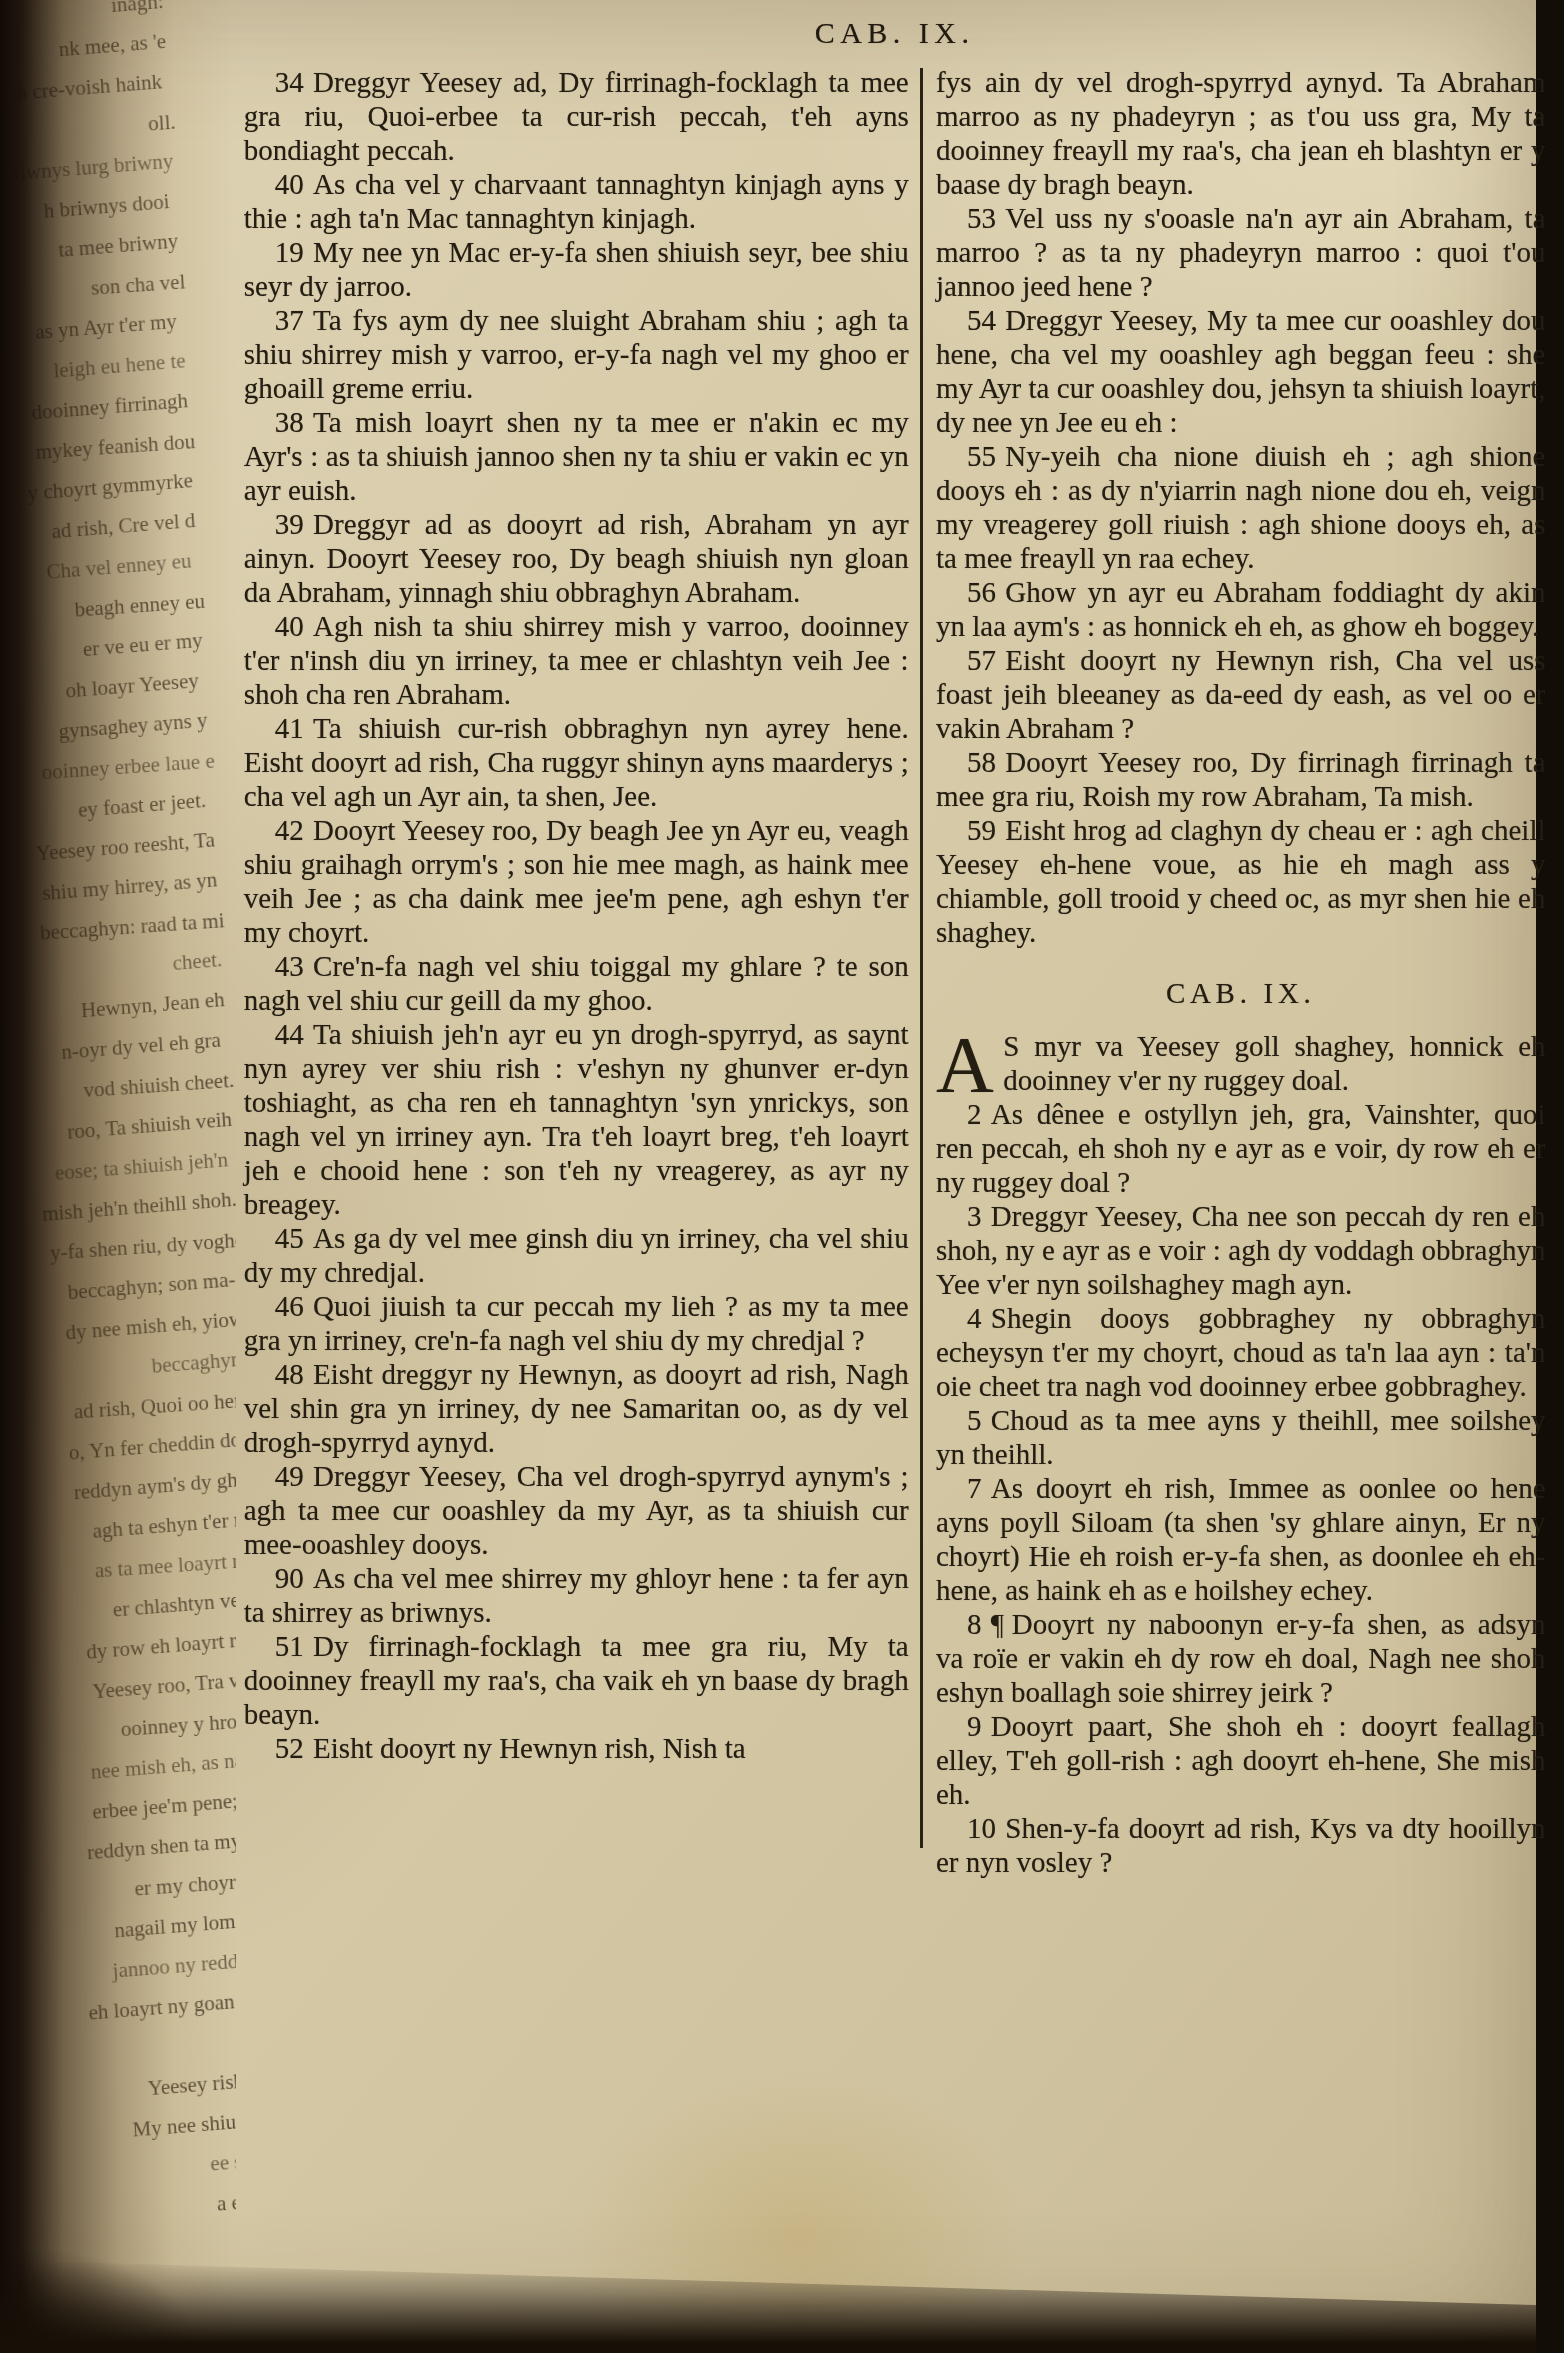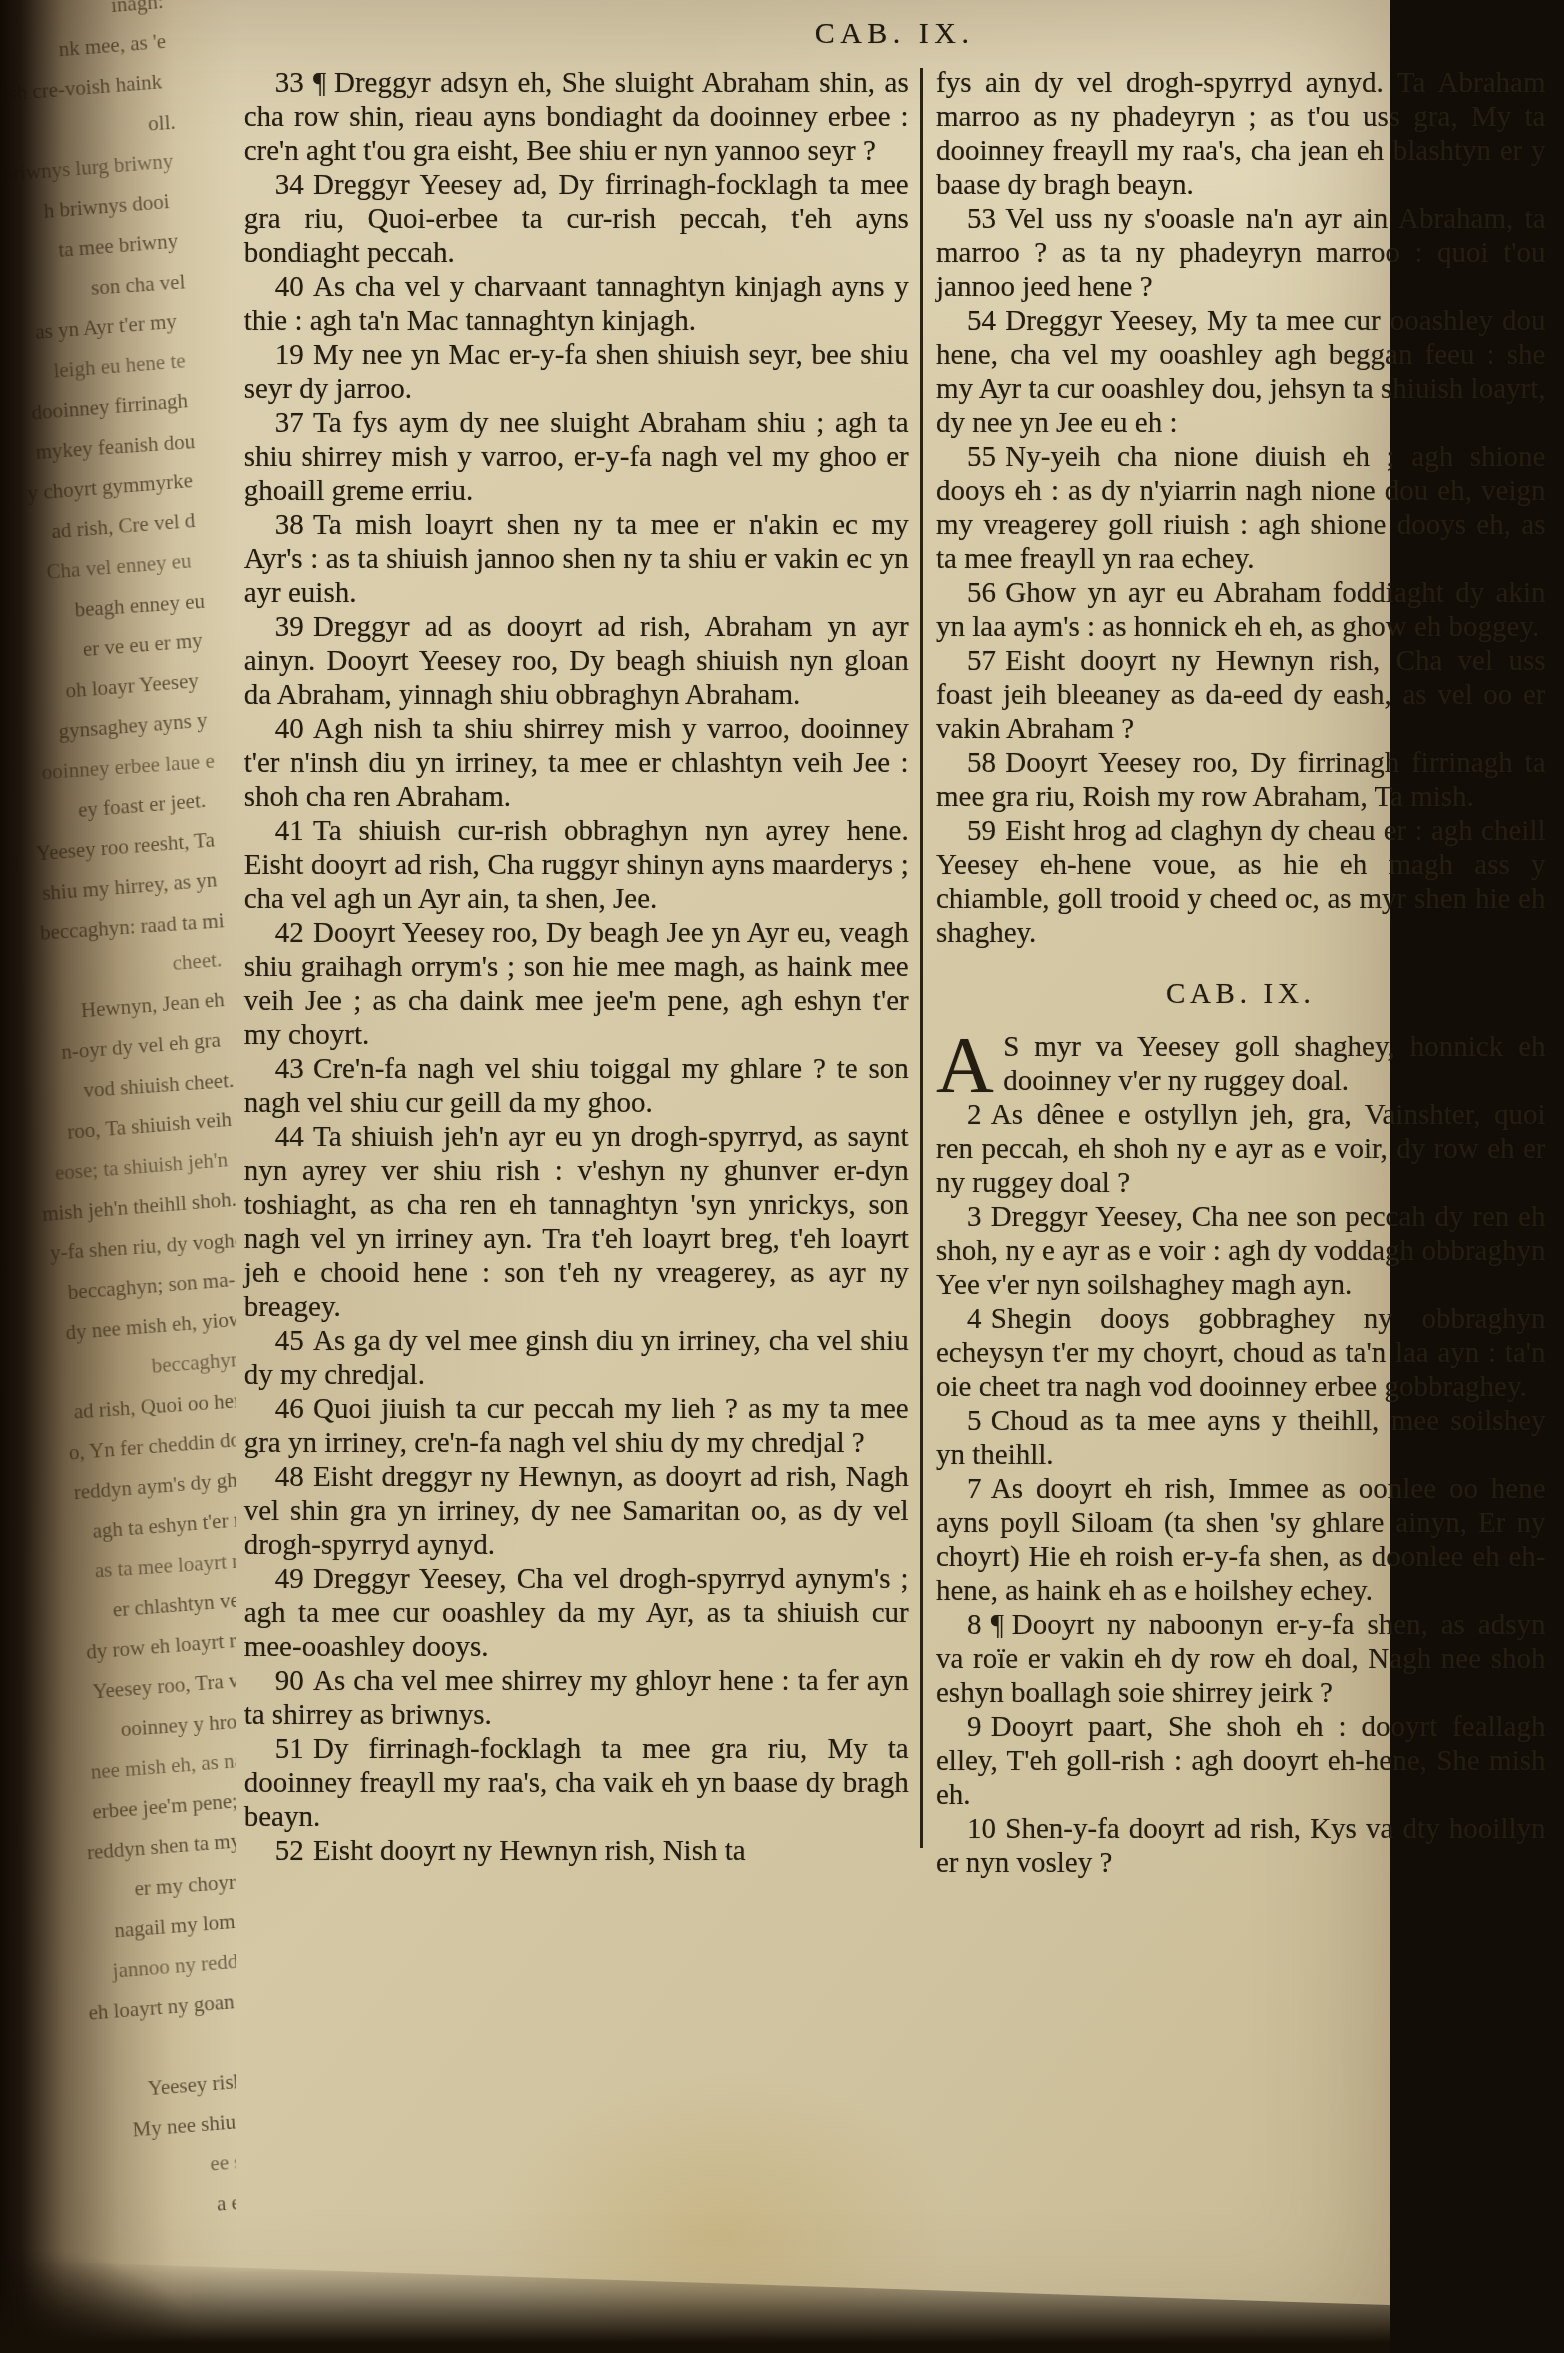--- a/index.html
+++ b/index.html
@@ -4,21 +4,21 @@
 <style>
   *{box-sizing:border-box}
   html,body{margin:0;padding:0}
   body{
     width:1565px;height:2354px;
     background:#120d07;
     font-family:"Liberation Serif","DejaVu Serif",serif;
     overflow:hidden;
   }
   .scan{
-    position:relative;width:1390px;height:2354px;
+    position:relative;width:1536px;height:2354px;
     background:
       radial-gradient(329px 235px at 52% 95%, rgba(172,134,46,.22), transparent 70%),
       radial-gradient(782px 469px at 88% 6%, rgba(250,244,218,.35), transparent 70%),
       radial-gradient(626px 939px at 6% 55%, rgba(124,94,52,.22), transparent 75%),
       linear-gradient(128deg,#ddd2b3 0%,#d7cba9 40%,#d0c39f 75%,#c8ba95 100%);
     box-shadow: inset 0 0 133px rgba(70,48,22,.30);
     color:#241d12;
   }
   
   .gutter{position:absolute;left:0;top:0;width:236px;height:100%;overflow:hidden}
@@ -145,21 +145,20 @@
     <div class="gutter-shade"></div>
   </div>
 
   <div class="page">
     <div class="running-head">
       <span>CAB. IX.</span>
     </div>
 
     <div class="cols">
       <div class="col col-left" id="col-left">
-          <p class="verse"><span class="vnum">33</span><span class="vmark">¶</span>Dreggyr adsyn eh, She sluight Abraham shin, as cha row shin, rieau ayns bondiaght da dooinney erbee : cre'n aght t'ou gra eisht, Bee shiu er nyn yannoo seyr ?</p>
           <p class="verse"><span class="vnum">34</span>Dreggyr Yeesey ad, Dy firrinagh-focklagh ta mee gra riu, Quoi-erbee ta cur-rish peccah, t'eh ayns bondiaght peccah.</p>
           <p class="verse"><span class="vnum">40</span>As cha vel y charvaant tannaghtyn kinjagh ayns y thie : agh ta'n Mac tannaghtyn kinjagh.</p>
           <p class="verse"><span class="vnum">19</span>My nee yn Mac er-y-fa shen shiuish seyr, bee shiu seyr dy jarroo.</p>
           <p class="verse"><span class="vnum">37</span>Ta fys aym dy nee sluight Abraham shiu ; agh ta shiu shirrey mish y varroo, er-y-fa nagh vel my ghoo er ghoaill greme erriu.</p>
           <p class="verse"><span class="vnum">38</span>Ta mish loayrt shen ny ta mee er n'akin ec my Ayr's : as ta shiuish jannoo shen ny ta shiu er vakin ec yn ayr euish.</p>
           <p class="verse"><span class="vnum">39</span>Dreggyr ad as dooyrt ad rish, Abraham yn ayr ainyn.  Dooyrt Yeesey roo, Dy beagh shiuish nyn gloan da Abraham, yinnagh shiu obbraghyn Abraham.</p>
           <p class="verse"><span class="vnum">40</span>Agh nish ta shiu shirrey mish y varroo, dooinney t'er n'insh diu yn irriney, ta mee er chlashtyn veih Jee : shoh cha ren Abraham.</p>
           <p class="verse"><span class="vnum">41</span>Ta shiuish cur-rish obbraghyn nyn ayrey hene.  Eisht dooyrt ad rish, Cha ruggyr shinyn ayns maarderys ; cha vel agh un Ayr ain, ta shen, Jee.</p>
           <p class="verse"><span class="vnum">42</span>Dooyrt Yeesey roo, Dy beagh Jee yn Ayr eu, veagh shiu graihagh orrym's ; son hie mee magh, as haink mee veih Jee ; as cha daink mee jee'm pene, agh eshyn t'er my choyrt.</p>
           <p class="verse"><span class="vnum">43</span>Cre'n-fa nagh vel shiu toiggal my ghlare ?  te son nagh vel shiu cur geill da my ghoo.</p>

